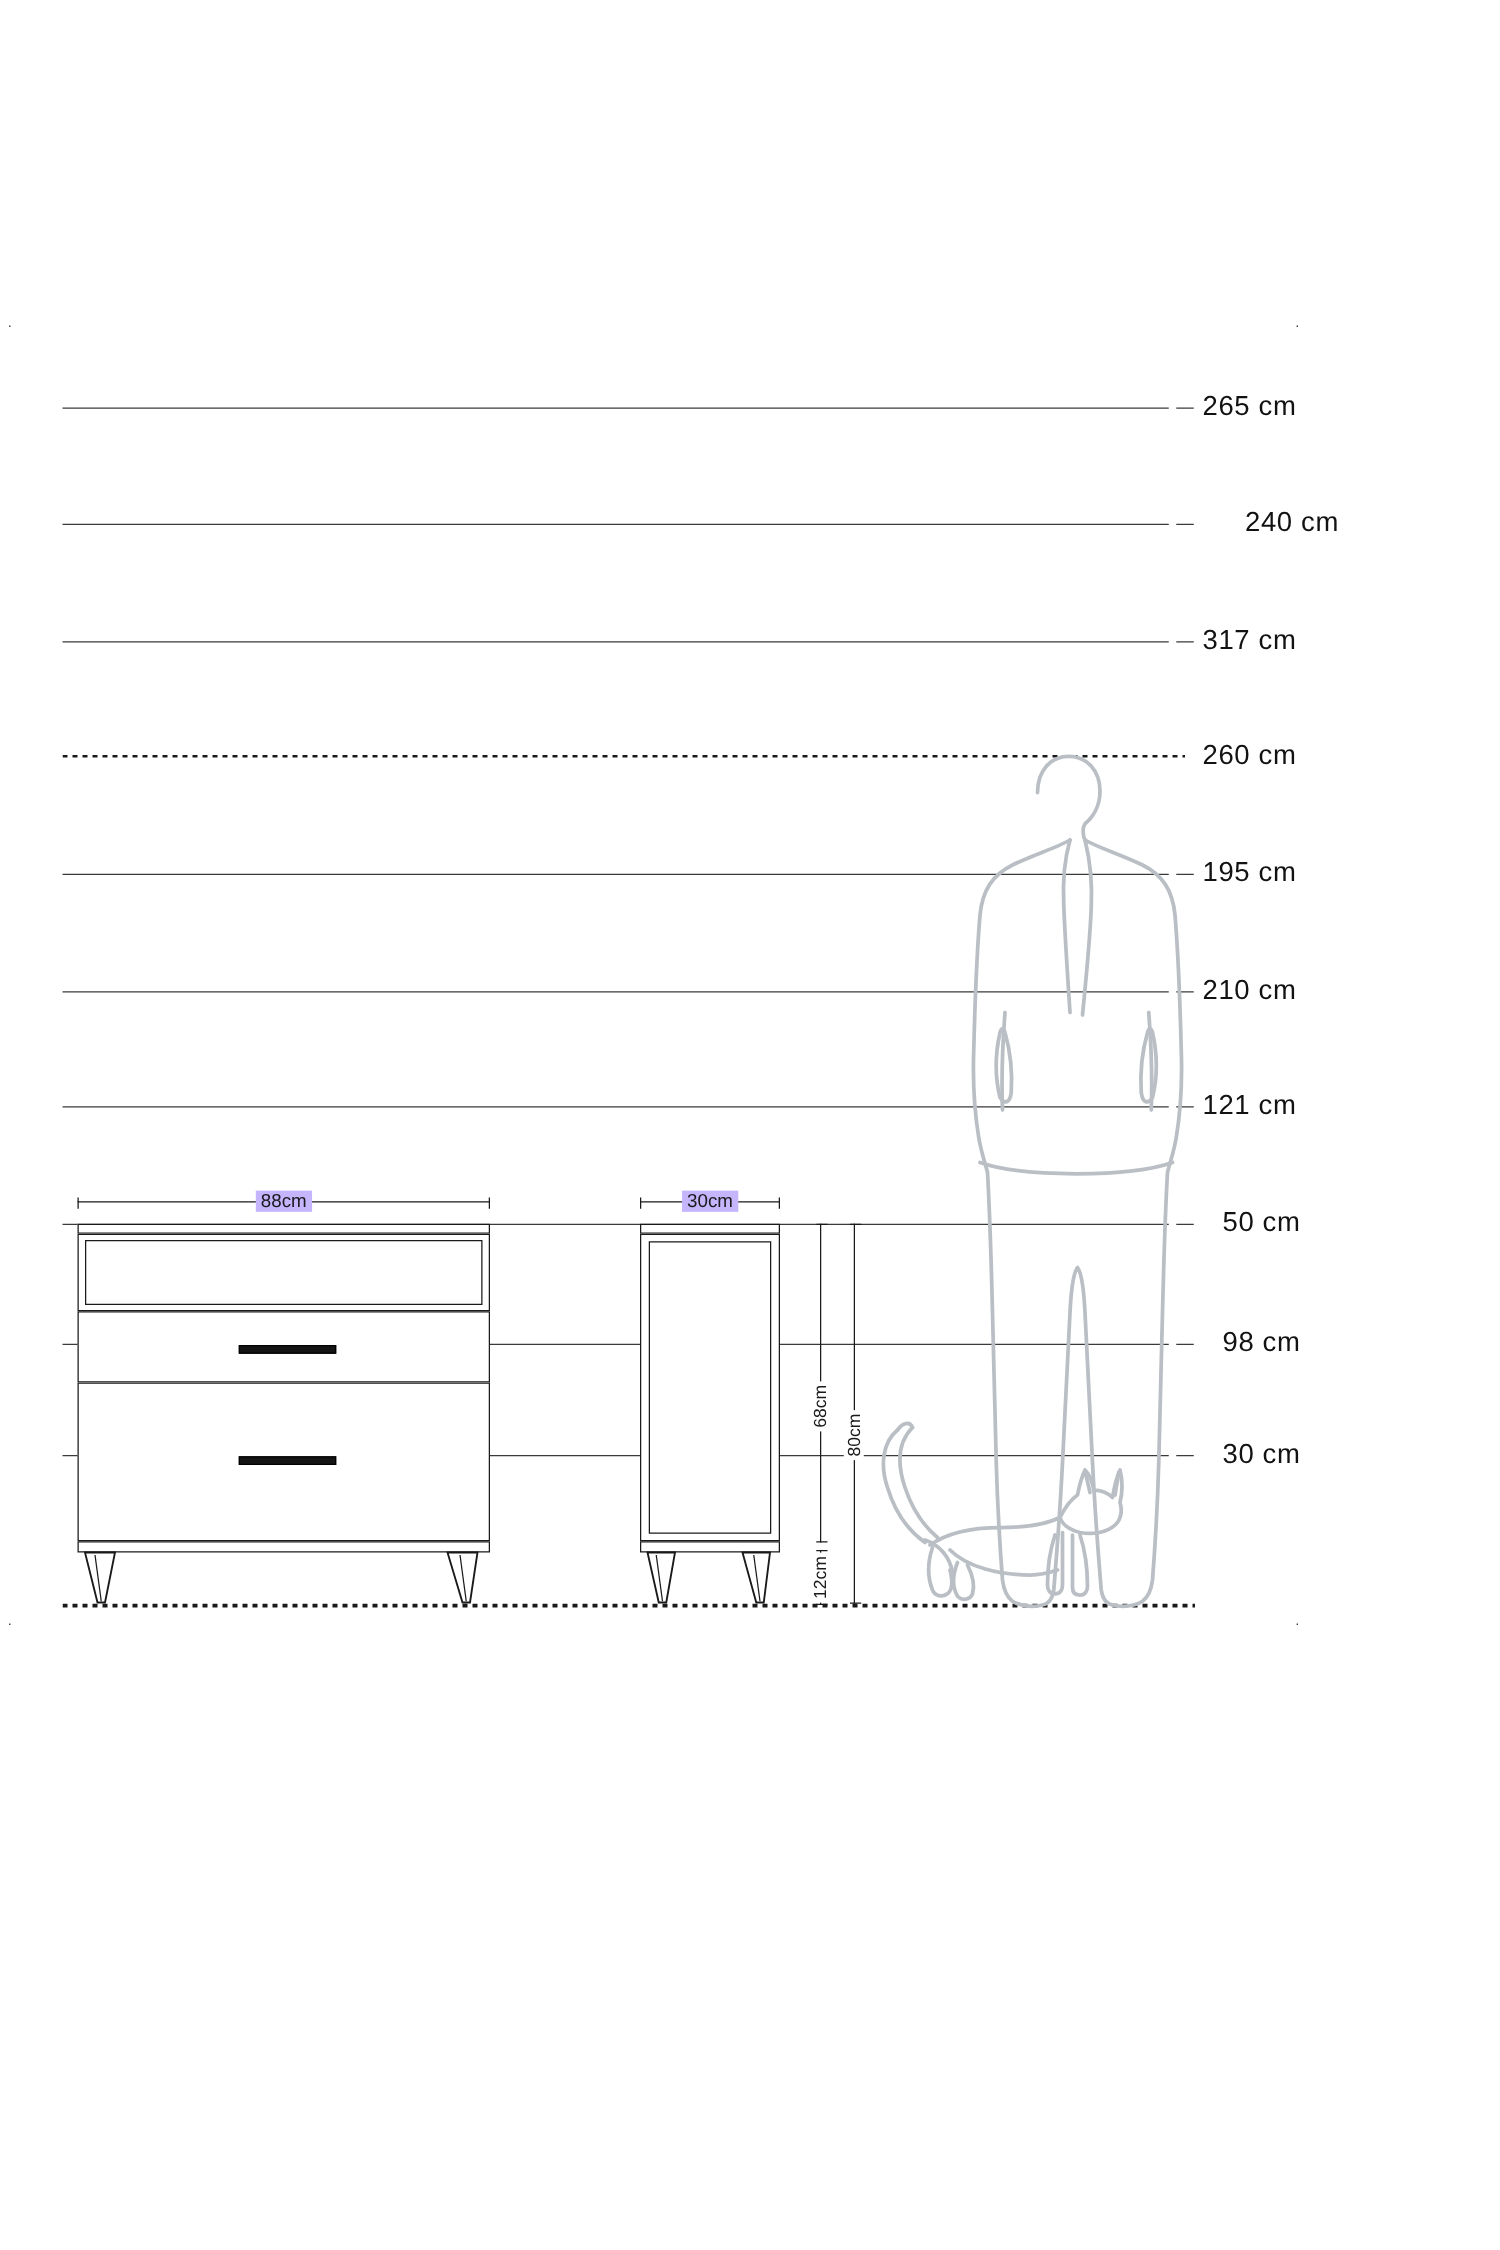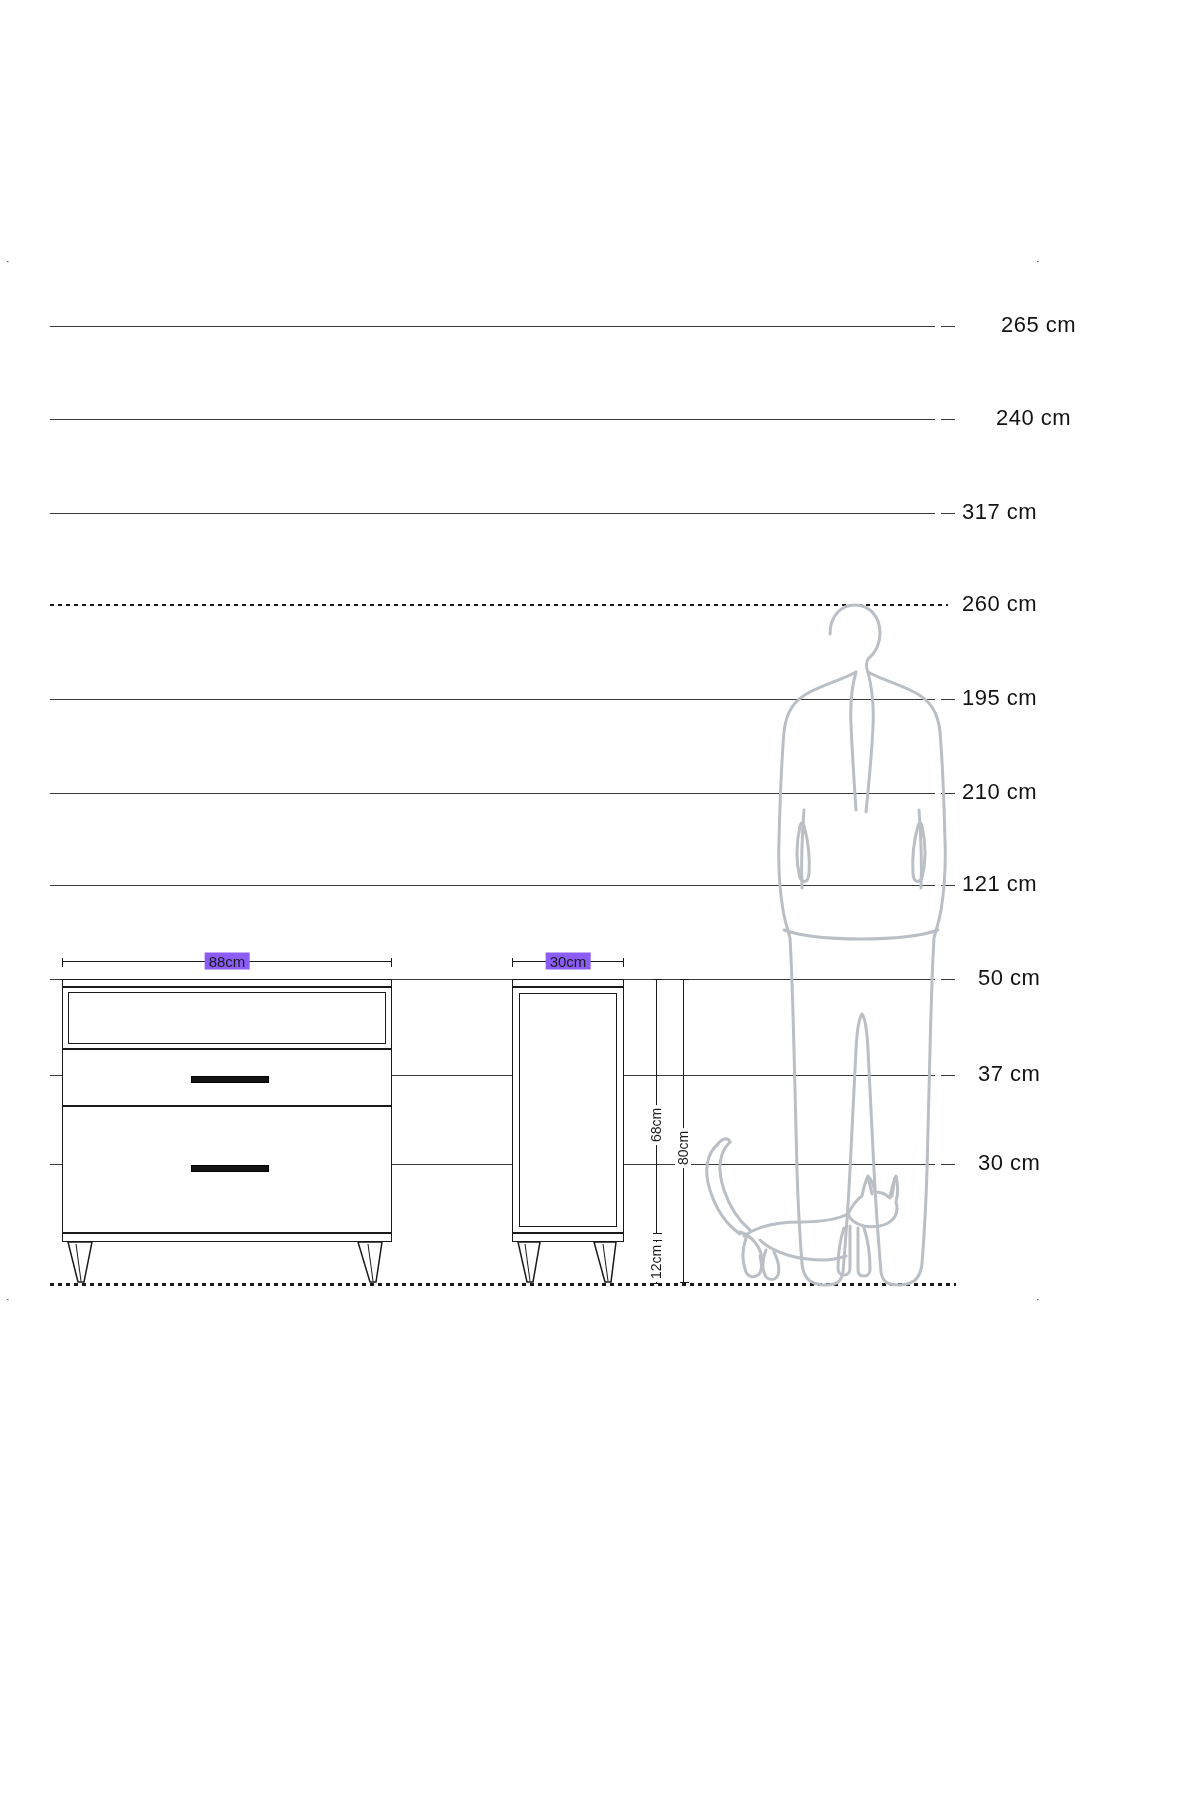--- a/index.html
+++ b/index.html
@@ -98,21 +98,21 @@
     top: -4px;
     width: 0;
     height: 9px;
     border-left: 1px solid #1a1a1a;
   }
   .dim-h::before { left: 0; }
   .dim-h::after { right: 0; }
   .dim-h-label {
     position: absolute;
     font-size: 15px;
-    background: #8b5cf6;
+    background: #c4b5fd;
     padding: 0 4px;
     transform: translate(-50%, -50%);
     white-space: nowrap;
   }
   .dim-v {
     position: absolute;
     width: 0;
     border-left: 1px solid #1a1a1a;
   }
   .dim-v::before, .dim-v::after {
@@ -145,21 +145,21 @@
 
 <div id="stage">
 
   <div class="corner-tick" style="left:6px; top:256px;">·</div>
   <div class="corner-tick" style="left:1036px; top:256px;">·</div>
   <div class="corner-tick" style="left:6px; top:1294px;">·</div>
   <div class="corner-tick" style="left:1036px; top:1294px;">·</div>
 
   <div class="scale-line" style="left:50px; top:326px; width:885px;"></div>
   <div class="scale-tick" style="left:941px; top:326px;"></div>
-  <div class="scale-label" style="left:962px; top:312px;margin-left:39px;">265 cm</div>
+  <div class="scale-label" style="left:962px; top:312px;">265 cm</div>
 
   <div class="scale-line" style="left:50px; top:419px; width:885px;"></div>
   <div class="scale-tick" style="left:941px; top:419px;"></div>
   <div class="scale-label" style="left:976px; top:405px;margin-left:20px;">240 cm</div>
 
   <div class="scale-line" style="left:50px; top:513px; width:885px;"></div>
   <div class="scale-tick" style="left:941px; top:513px;"></div>
   <div class="scale-label" style="left:962px; top:499px;">317 cm</div>
 
   <div class="scale-line dashed" style="left:50px; top:603px; width:898px;"></div>
@@ -176,21 +176,21 @@
   <div class="scale-line" style="left:50px; top:885px; width:885px;"></div>
   <div class="scale-tick" style="left:941px; top:885px;"></div>
   <div class="scale-label" style="left:962px; top:871px;">121 cm</div>
 
   <div class="scale-line" style="left:50px; top:979px; width:885px;"></div>
   <div class="scale-tick" style="left:941px; top:979px;"></div>
   <div class="scale-label" style="left:978px; top:965px;">50 cm</div>
 
   <div class="scale-line" style="left:50px; top:1075px; width:885px;"></div>
   <div class="scale-tick" style="left:941px; top:1075px;"></div>
-  <div class="scale-label" style="left:978px; top:1061px;">37 cm</div>
+  <div class="scale-label" style="left:978px; top:1061px;">98 cm</div>
 
   <div class="scale-line" style="left:50px; top:1164px; width:885px;"></div>
   <div class="scale-tick" style="left:941px; top:1164px;"></div>
   <div class="scale-label" style="left:978px; top:1150px;">30 cm</div>
 
   <div class="floor-line" style="left:50px; top:1283px; width:906px;"></div>
 
   <div class="fx outline" style="left:62px; top:979px; width:330px; height:8px;"></div>
 
   <div class="fx outline" style="left:62px; top:987px; width:330px; height:62px;"></div>

